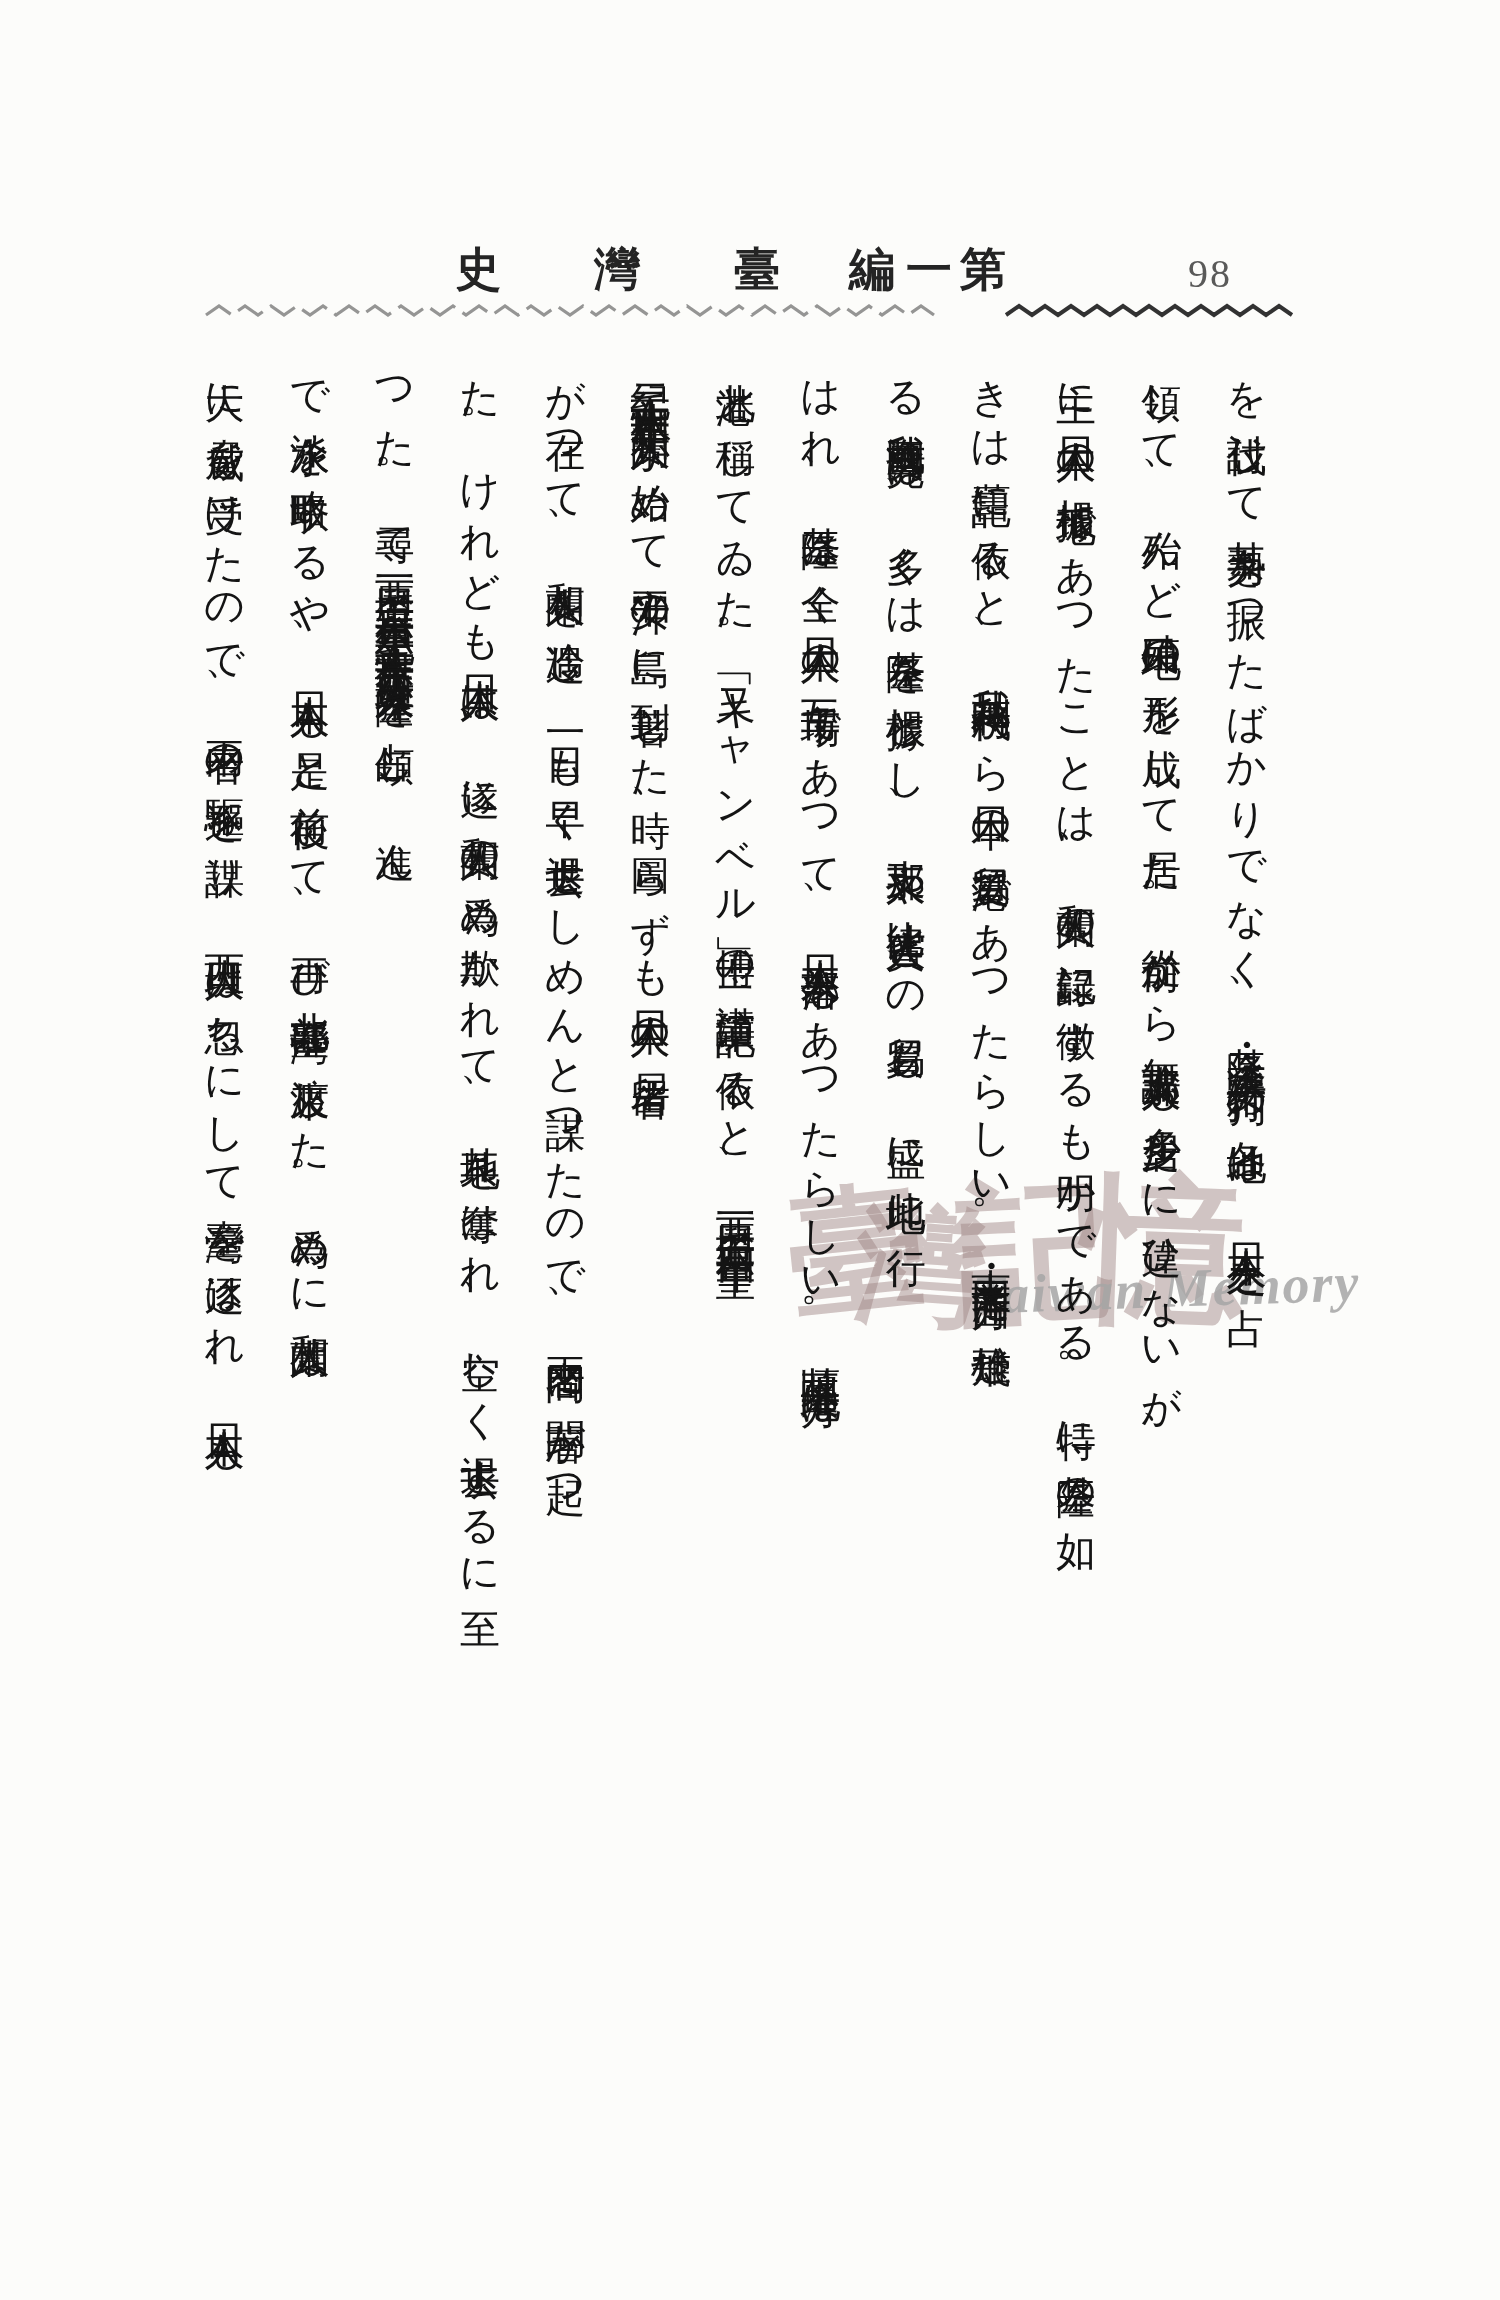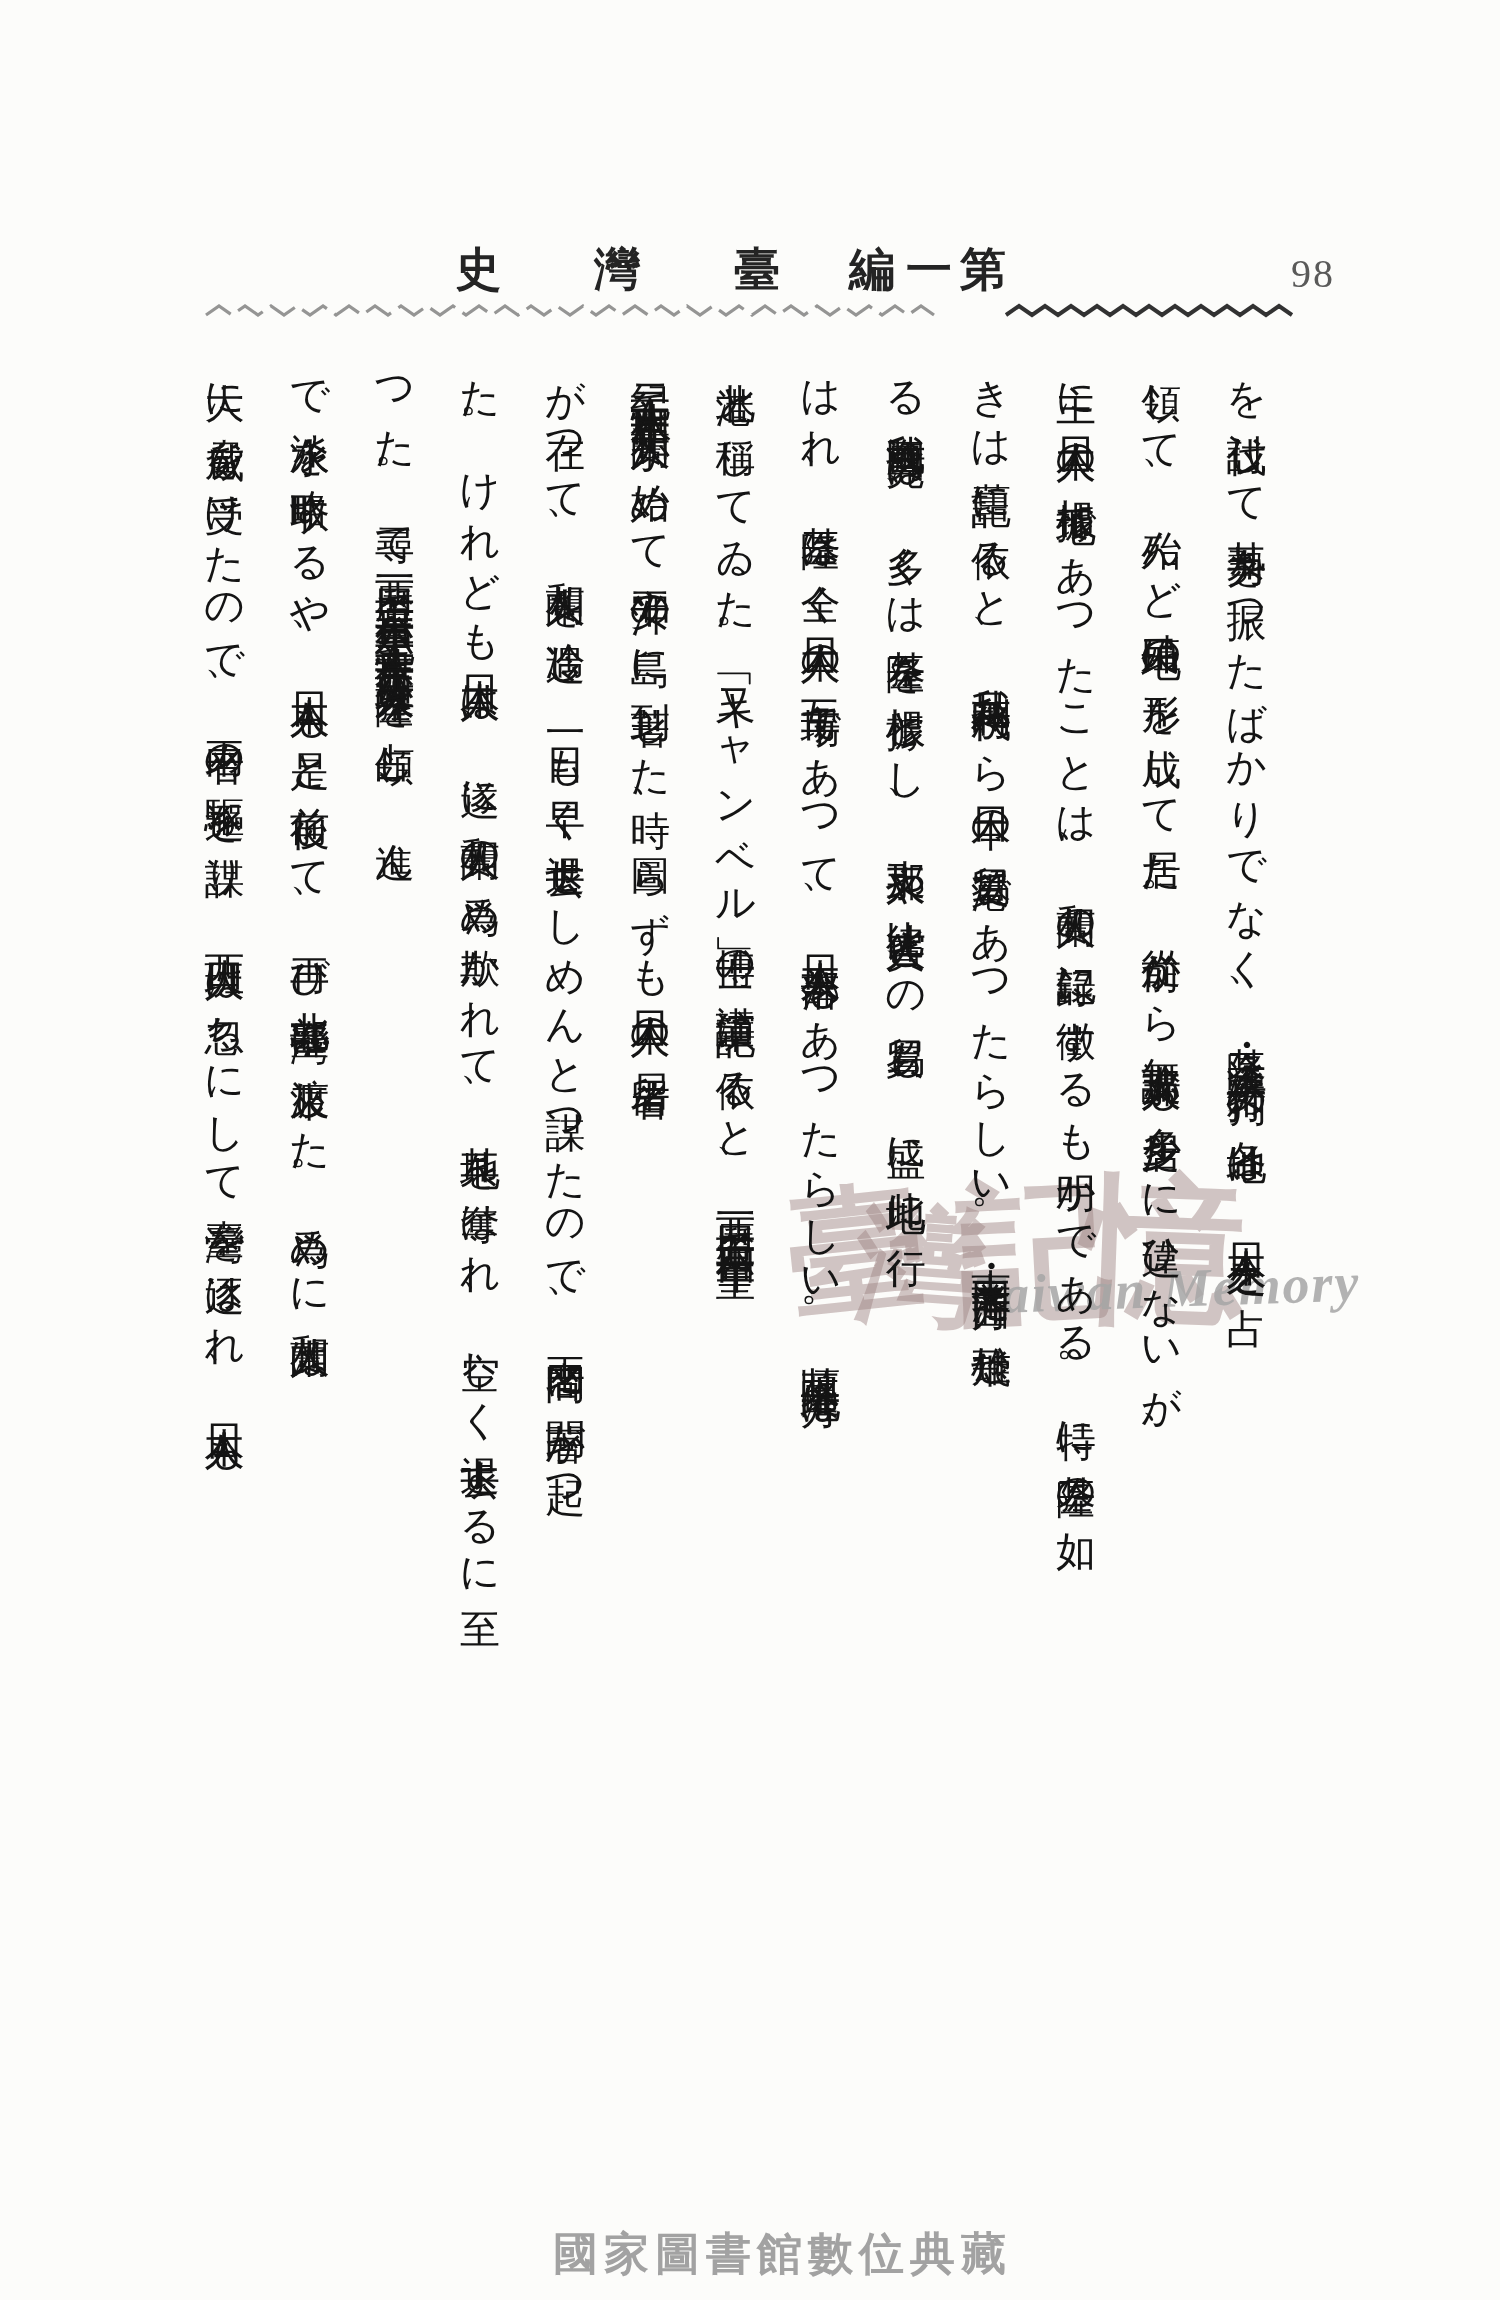--- a/index.html
+++ b/index.html
@@ -12,21 +12,21 @@
   }
   
   .header-char{
     position:absolute;top:244px;width:52px;height:52px;
     font-size:46px;line-height:52px;text-align:center;
     font-weight:600;color:#242424;
   }
   .hc0{left:452px}.hc1{left:591px}.hc2{left:731px}
   .hc3{left:846px}.hc4{left:903px}.hc5{left:957px}
   .page-number{
-    position:absolute;left:1291px;top:250px;
+    position:absolute;left:1188px;top:250px;
     font-size:40px;color:#2d2d2d;opacity:.78;letter-spacing:2px;
   }
   .wavy{position:absolute;left:200px;top:298px;width:1100px;height:26px;}
   
   .body-block{
     position:absolute;left:201px;top:352px;width:1068px;height:1830px;
     display:flex;flex-direction:row-reverse;justify-content:space-between;
     z-index:2;
   }
   .tcol{
@@ -97,15 +97,14 @@
     <div class="tcol">はれ、基隆は全く日本人の互市場であつて、日本人部落もあつたらしい。其頃基隆地方は</div>
     <div class="tcol">北港と稱してゐた。又「キャンベル」博士の講演筆記に依ると、西曆一千六百二十四年（皇</div>
     <div class="tcol">紀二千二百八十四年）和蘭人が始めて安平沖の島に到著した時、圖らずも日本人の居留者</div>
     <div class="tcol">が在つて、和蘭人を冷遇し、一日も早く退去せしめんと謀つたので、兩者間に悶著が起つ</div>
     <div class="tcol">た。けれども日本人は、遂に和蘭人の爲め欺かれて、其地を奪はれ、空しく退去するに至</div>
     <div class="tcol">つた。尋て西曆一千六百二十六年（皇紀一千二百八十六年）西班牙人基隆を占領し、進ん</div>
     <div class="tcol">で淡水を略取するや、日本人も是と前後して、再び北部臺灣に渡來した。爲めに和蘭人は</div>
     <div class="tcol">大に脅威を受けたので、兩者の驅逐を謀り、西班人は忽ちにして臺灣を逐はれ、日本人も</div>
   </div>
 
-  <div class="footer-text">國家圖書館數位典藏</div>
 
 </div>
 
 </body></html>

